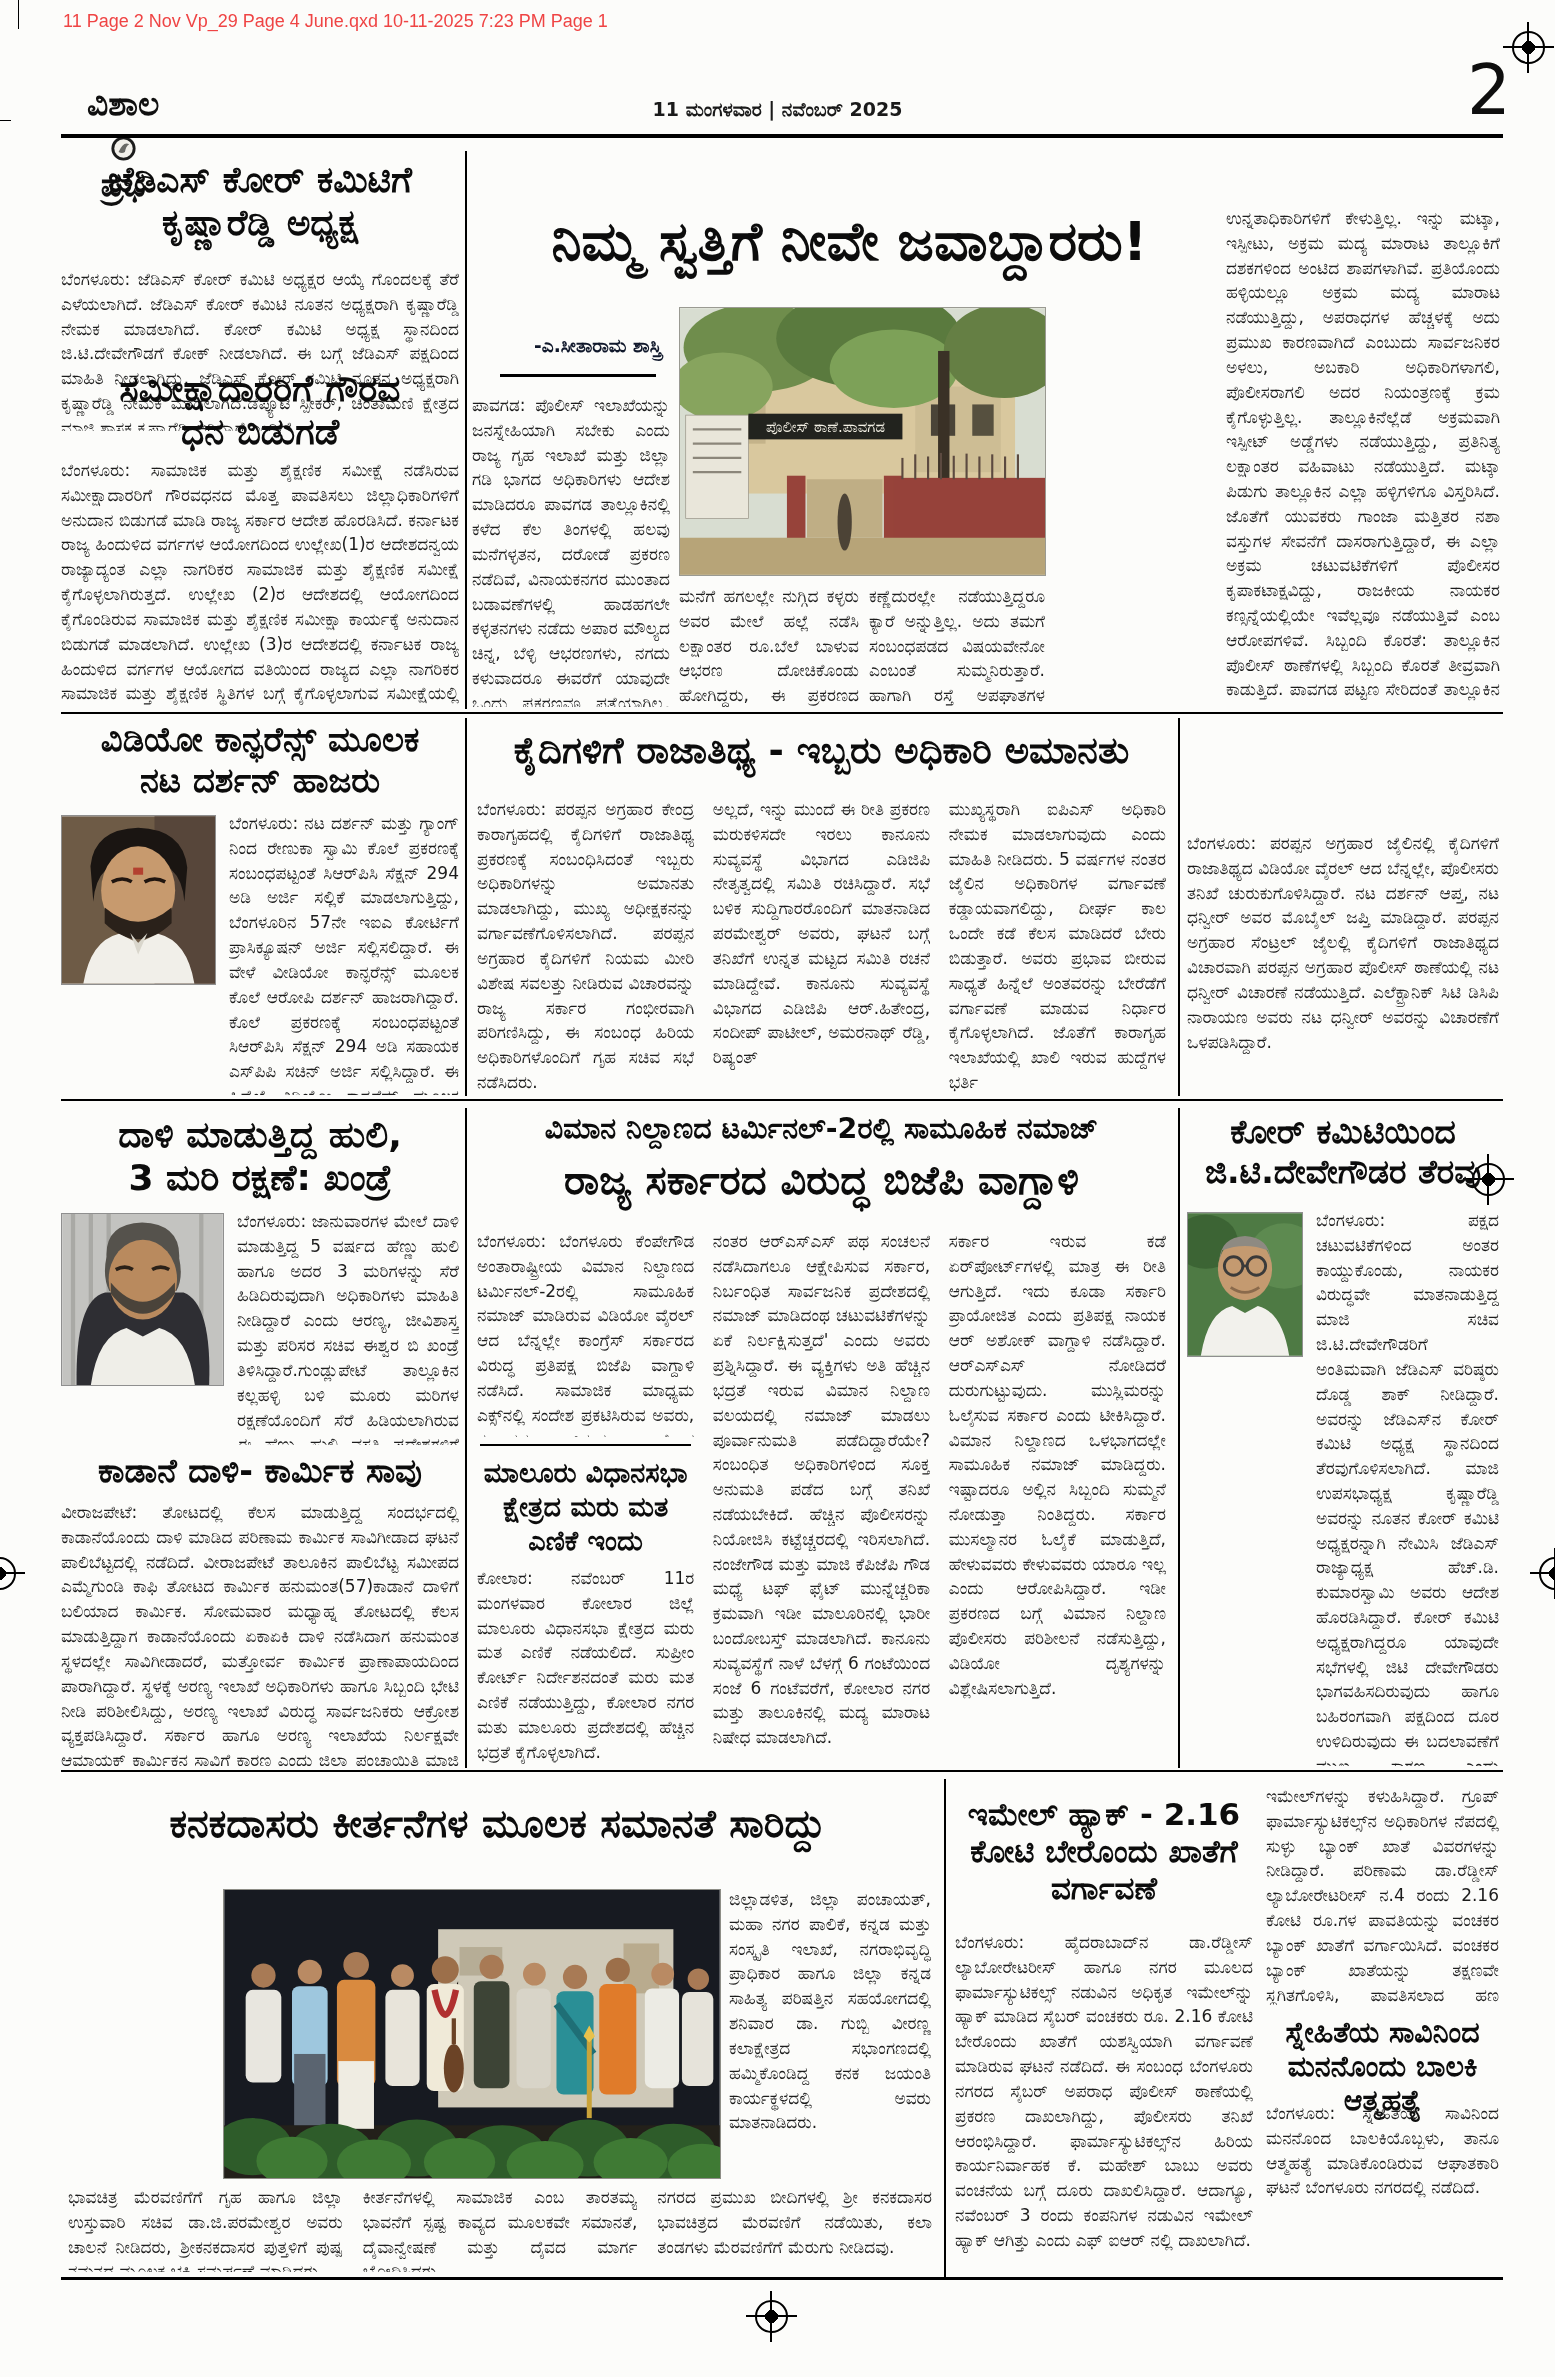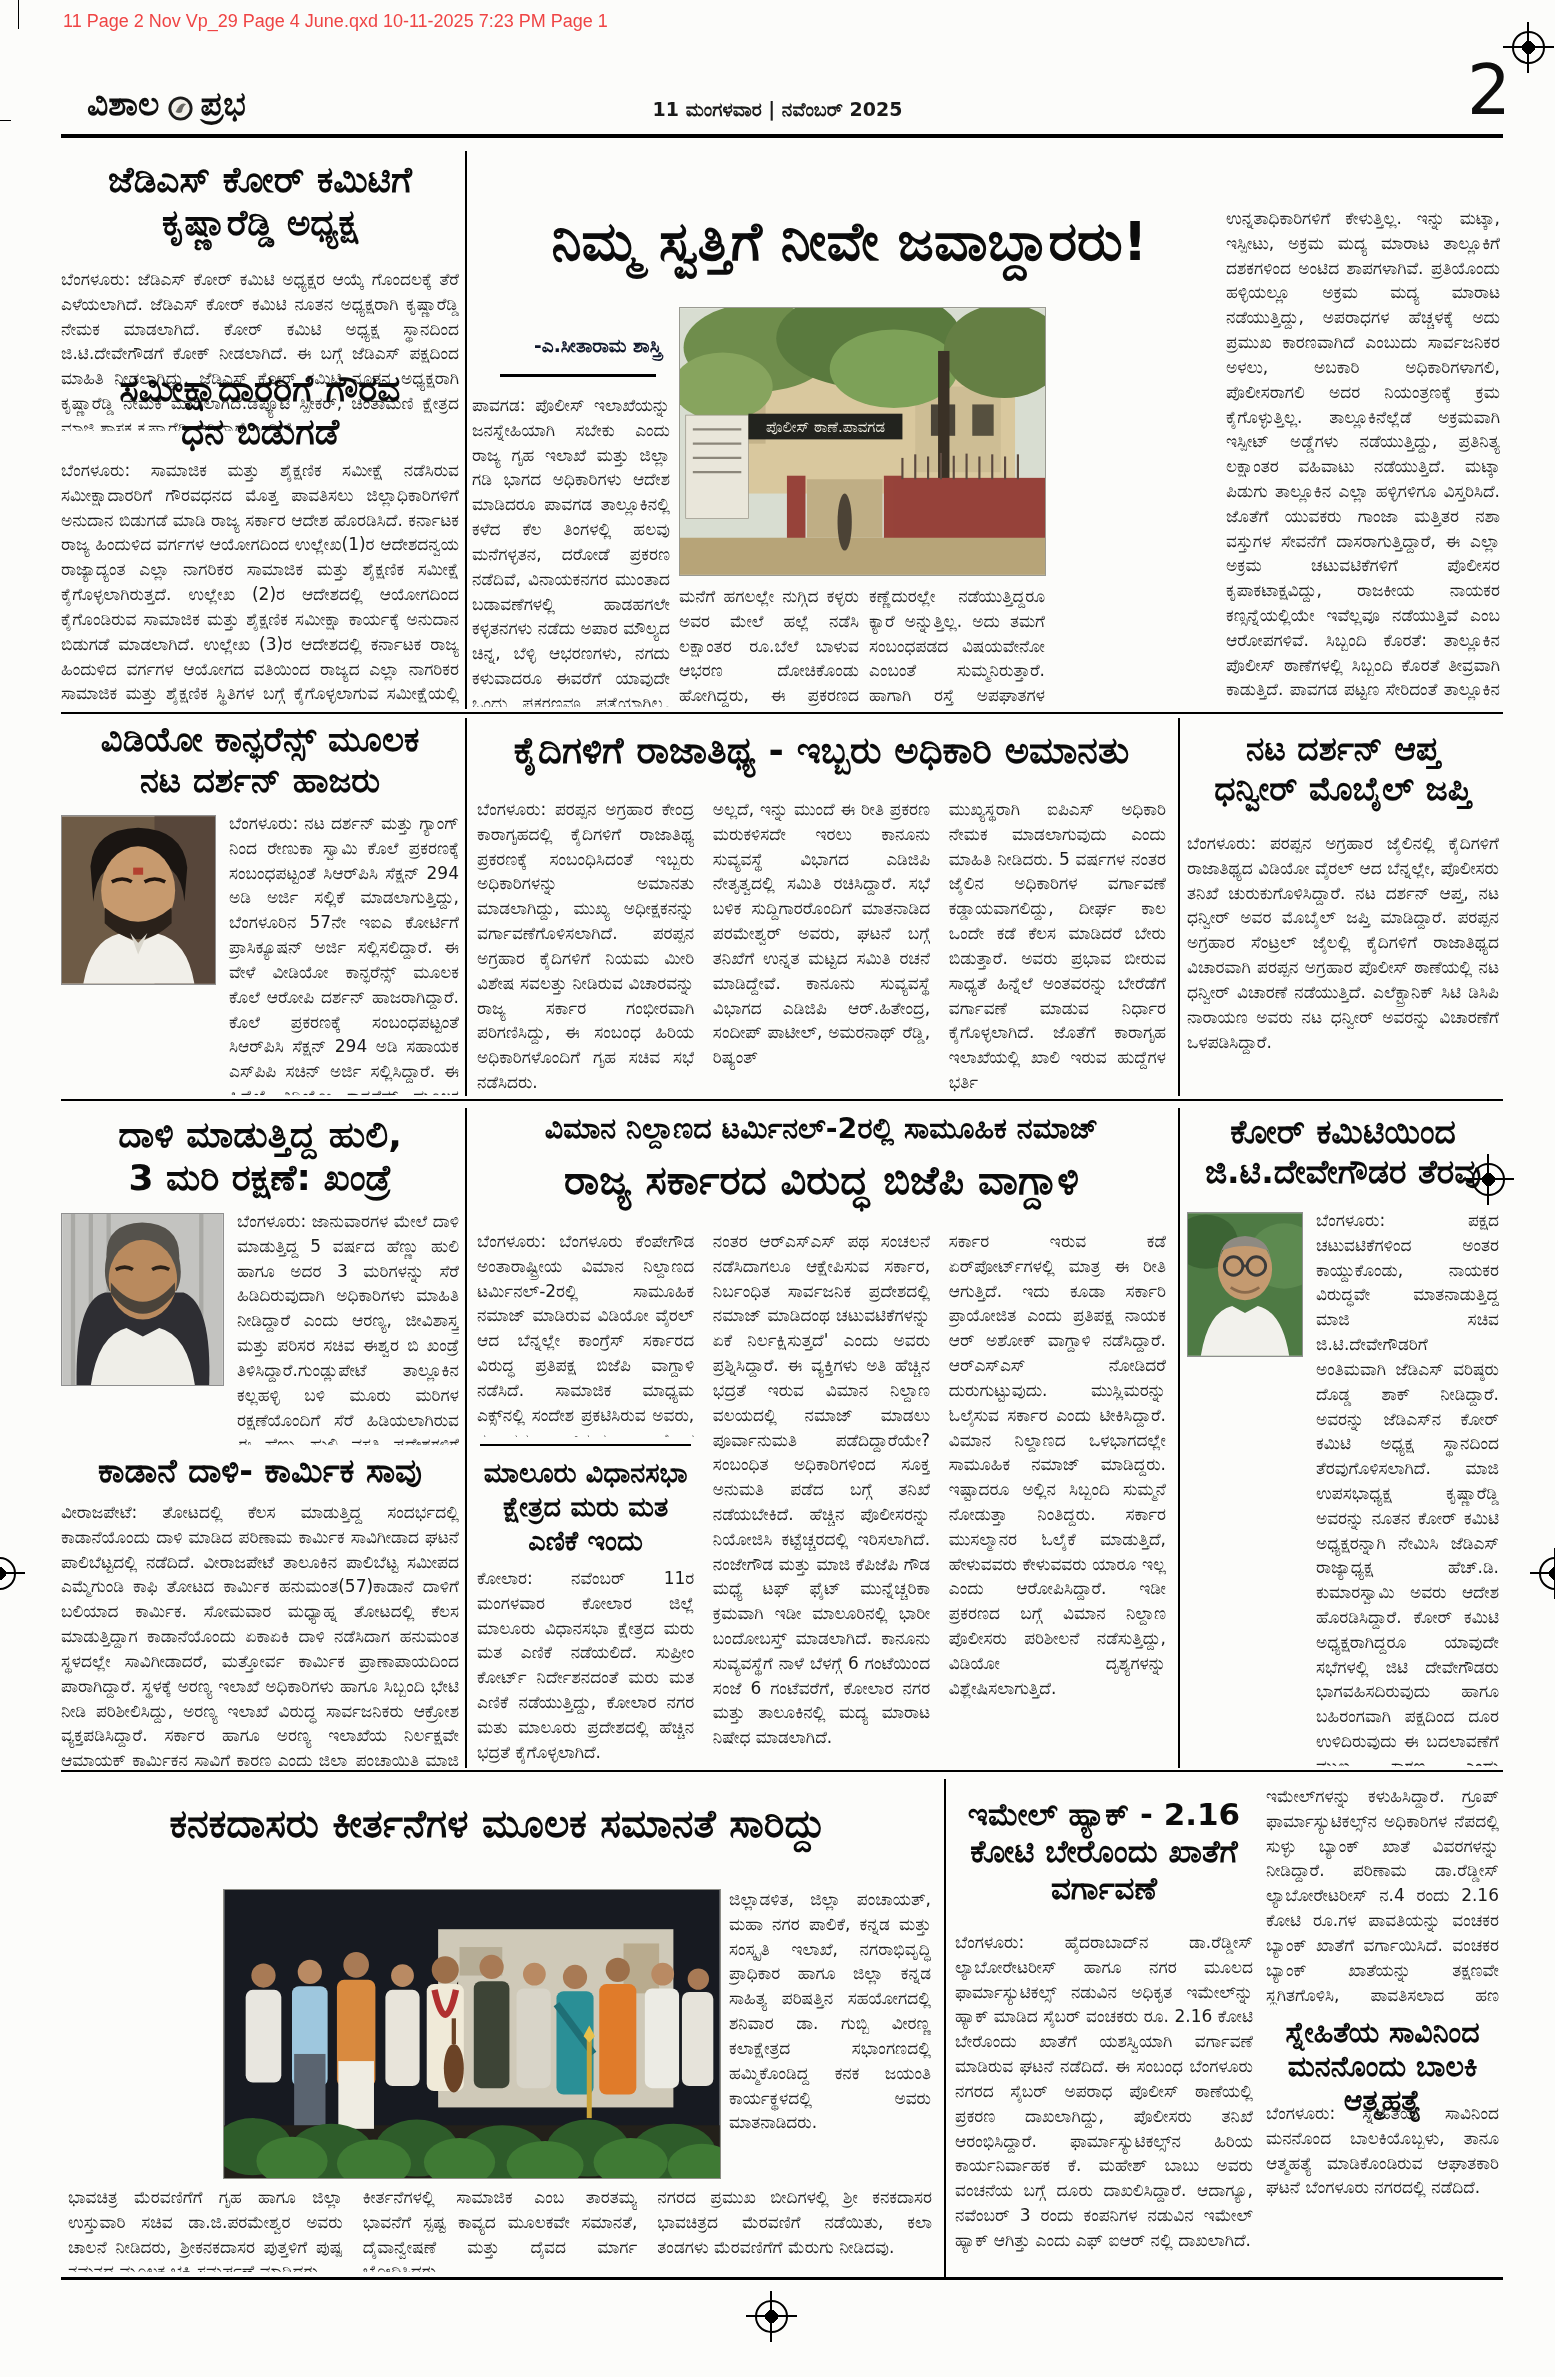--- a/index.html
+++ b/index.html
@@ -1,20 +1,20 @@
 <!DOCTYPE html>
 <html style="font-size:11.4px"><head>
 <meta charset="utf-8">
 <style>
   html,body{margin:0;padding:0;background:#8a8a8a;}
   .page{position:relative;width:1555px;height:2377px;margin:0 auto;background:#fcfcfa;
         font-family:"DejaVu Sans",sans-serif;color:#141414;overflow:hidden;}
   .abs{position:absolute;}
   .slug{font-family:"Liberation Sans",sans-serif;font-size:18px;color:#ef4444;white-space:nowrap;}
-  .masthead-title{font-size:33px;font-weight:bold;color:#101010;display:flex;align-items:center;gap:7.1px;}
+  .masthead-title{font-size:33px;font-weight:bold;color:#101010;display:flex;align-items:center;gap:7.1px;flex-direction:column;}
   .dateline{left:0;right:0;text-align:center;font-size:19px;font-weight:600;color:#1a1a1a;}
   .pagenum{font-size:69px;line-height:1;color:#0e0e0e;}
   .rule-h{position:absolute;background:#000;}
   .rule-v{position:absolute;background:#000;}
   .hl{position:absolute;font-weight:bold;text-align:center;color:#0c0c0c;white-space:pre-line;line-height:1.2;}
   .hl-nowrap{white-space:nowrap;}
   .bt{position:absolute;text-align:justify;font-size:17px;line-height:1.46;color:#1c1c1c;overflow:hidden;}
   .byline{position:absolute;font-size:18.6px;font-weight:bold;color:#0f172a;}
   .cols{display:flex;}
   .cols>div{text-align:justify;font-size:17px;line-height:1.46;color:#1c1c1c;overflow:hidden;}
@@ -145,22 +145,20 @@
 
   <div class="hl hl-nowrap" style="left:477px;top:729px;width:689px;font-size:37px;">ಕೈದಿಗಳಿಗೆ ರಾಜಾತಿಥ್ಯ - ಇಬ್ಬರು ಅಧಿಕಾರಿ ಅಮಾನತು</div>
   <div class="abs cols" style="left:477px;top:797px;width:689px;height:298px;gap:18.6px;">
     <div style="flex:1;">ಬೆಂಗಳೂರು: ಪರಪ್ಪನ ಅಗ್ರಹಾರ ಕೇಂದ್ರ ಕಾರಾಗೃಹದಲ್ಲಿ ಕೈದಿಗಳಿಗೆ ರಾಜಾತಿಥ್ಯ ಪ್ರಕರಣಕ್ಕೆ ಸಂಬಂಧಿಸಿದಂತೆ ಇಬ್ಬರು ಅಧಿಕಾರಿಗಳನ್ನು ಅಮಾನತು ಮಾಡಲಾಗಿದ್ದು, ಮುಖ್ಯ ಅಧೀಕ್ಷಕನನ್ನು ವರ್ಗಾವಣೆಗೊಳಿಸಲಾಗಿದೆ. ಪರಪ್ಪನ ಅಗ್ರಹಾರ ಕೈದಿಗಳಿಗೆ ನಿಯಮ ಮೀರಿ ವಿಶೇಷ ಸವಲತ್ತು ನೀಡಿರುವ ವಿಚಾರವನ್ನು ರಾಜ್ಯ ಸರ್ಕಾರ ಗಂಭೀರವಾಗಿ ಪರಿಗಣಿಸಿದ್ದು, ಈ ಸಂಬಂಧ ಹಿರಿಯ ಅಧಿಕಾರಿಗಳೊಂದಿಗೆ ಗೃಹ ಸಚಿವ ಸಭೆ ನಡೆಸಿದರು.</div>
     <div style="flex:1;">ಅಲ್ಲದೆ, ಇನ್ನು ಮುಂದೆ ಈ ರೀತಿ ಪ್ರಕರಣ ಮರುಕಳಿಸದೇ ಇರಲು ಕಾನೂನು ಸುವ್ಯವಸ್ಥೆ ವಿಭಾಗದ ಎಡಿಜಿಪಿ ನೇತೃತ್ವದಲ್ಲಿ ಸಮಿತಿ ರಚಿಸಿದ್ದಾರೆ. ಸಭೆ ಬಳಿಕ ಸುದ್ದಿಗಾರರೊಂದಿಗೆ ಮಾತನಾಡಿದ ಪರಮೇಶ್ವರ್ ಅವರು, ಘಟನೆ ಬಗ್ಗೆ ತನಿಖೆಗೆ ಉನ್ನತ ಮಟ್ಟದ ಸಮಿತಿ ರಚನೆ ಮಾಡಿದ್ದೇವೆ. ಕಾನೂನು ಸುವ್ಯವಸ್ಥೆ ವಿಭಾಗದ ಎಡಿಜಿಪಿ ಆರ್.ಹಿತೇಂದ್ರ, ಸಂದೀಪ್ ಪಾಟೀಲ್, ಅಮರನಾಥ್ ರೆಡ್ಡಿ, ರಿಷ್ಯಂತ್</div>
     <div style="flex:1;">ಮುಖ್ಯಸ್ಥರಾಗಿ ಐಪಿಎಸ್ ಅಧಿಕಾರಿ ನೇಮಕ ಮಾಡಲಾಗುವುದು ಎಂದು ಮಾಹಿತಿ ನೀಡಿದರು. 5 ವರ್ಷಗಳ ನಂತರ ಜೈಲಿನ ಅಧಿಕಾರಿಗಳ ವರ್ಗಾವಣೆ ಕಡ್ಡಾಯವಾಗಲಿದ್ದು, ದೀರ್ಘ ಕಾಲ ಒಂದೇ ಕಡೆ ಕೆಲಸ ಮಾಡಿದರೆ ಬೇರು ಬಿಡುತ್ತಾರೆ. ಅವರು ಪ್ರಭಾವ ಬೀರುವ ಸಾಧ್ಯತೆ ಹಿನ್ನೆಲೆ ಅಂತವರನ್ನು ಬೇರೆಡೆಗೆ ವರ್ಗಾವಣೆ ಮಾಡುವ ನಿರ್ಧಾರ ಕೈಗೊಳ್ಳಲಾಗಿದೆ. ಜೊತೆಗೆ ಕಾರಾಗೃಹ ಇಲಾಖೆಯಲ್ಲಿ ಖಾಲಿ ಇರುವ ಹುದ್ದೆಗಳ ಭರ್ತಿ</div>
   </div>
 
   <div class="rule-v" style="left:1178px;top:718px;width:2.1px;height:378px;"></div>
 
-  <div class="hl" style="left:1187px;top:729px;width:312px;font-size:33px;">ನಟ ದರ್ಶನ್ ಆಪ್ತ
-ಧನ್ವೀರ್ ಮೊಬೈಲ್ ಜಪ್ತಿ</div>
   <div class="bt" style="left:1187px;top:831px;width:312px;height:261px;">ಬೆಂಗಳೂರು: ಪರಪ್ಪನ ಅಗ್ರಹಾರ ಜೈಲಿನಲ್ಲಿ ಕೈದಿಗಳಿಗೆ ರಾಜಾತಿಥ್ಯದ ವಿಡಿಯೋ ವೈರಲ್ ಆದ ಬೆನ್ನಲ್ಲೇ, ಪೊಲೀಸರು ತನಿಖೆ ಚುರುಕುಗೊಳಿಸಿದ್ದಾರೆ. ನಟ ದರ್ಶನ್ ಆಪ್ತ, ನಟ ಧನ್ವೀರ್ ಅವರ ಮೊಬೈಲ್ ಜಪ್ತಿ ಮಾಡಿದ್ದಾರೆ. ಪರಪ್ಪನ ಅಗ್ರಹಾರ ಸೆಂಟ್ರಲ್ ಜೈಲಲ್ಲಿ ಕೈದಿಗಳಿಗೆ ರಾಜಾತಿಥ್ಯದ ವಿಚಾರವಾಗಿ ಪರಪ್ಪನ ಅಗ್ರಹಾರ ಪೊಲೀಸ್ ಠಾಣೆಯಲ್ಲಿ ನಟ ಧನ್ವೀರ್ ವಿಚಾರಣೆ ನಡೆಯುತ್ತಿದೆ. ಎಲೆಕ್ಟ್ರಾನಿಕ್ ಸಿಟಿ ಡಿಸಿಪಿ ನಾರಾಯಣ ಅವರು ನಟ ಧನ್ವೀರ್ ಅವರನ್ನು ವಿಚಾರಣೆಗೆ ಒಳಪಡಿಸಿದ್ದಾರೆ.</div>
 
   <div class="rule-h" style="left:61px;top:1099px;width:1442px;height:2.1px;"></div>
 
   <div class="hl" style="left:61px;top:1113px;width:398px;font-size:36px;">ದಾಳಿ ಮಾಡುತ್ತಿದ್ದ ಹುಲಿ,
 3 ಮರಿ ರಕ್ಷಣೆ: ಖಂಡ್ರೆ</div>
   <div class="abs" style="left:61px;top:1209px;width:398px;height:236px;overflow:hidden;">
     <span class="float-img" style="width:161px;height:171px;">
       <svg viewBox="0 0 225 240" width="161" height="171">
         <rect width="225" height="240" fill="#c3c3c0"></rect>

